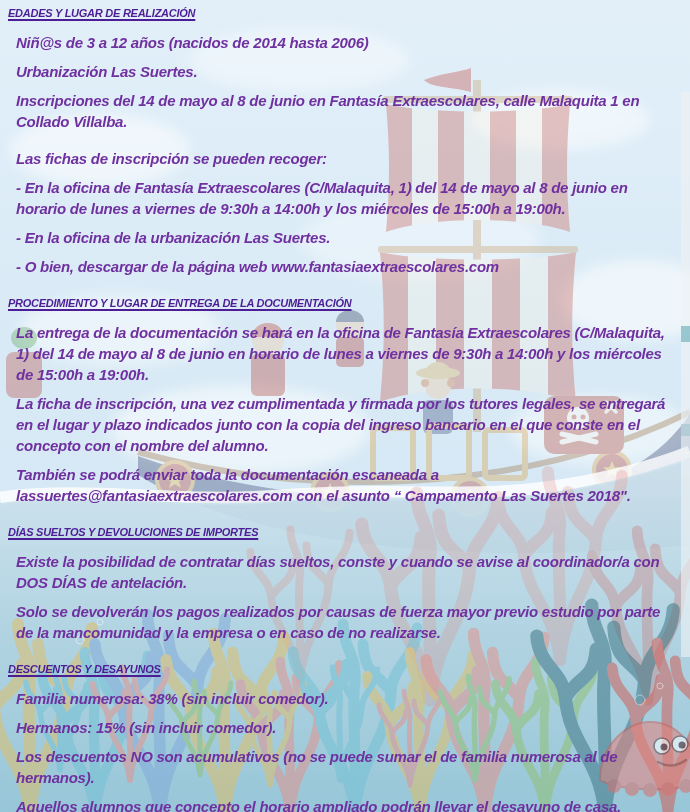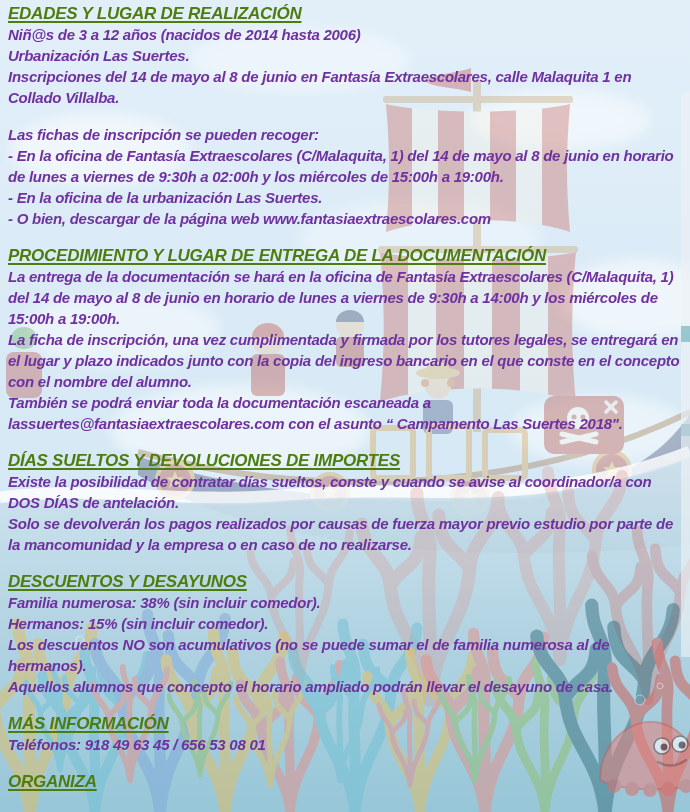--- a/index.html
+++ b/index.html
@@ -3,24 +3,24 @@
 <meta charset="utf-8">
 <style>
   html,body{margin:0;padding:0;background:#c9dfee;}
   .page{position:relative;width:690px;height:812px;overflow:hidden;background:#d9e9f5;
         font-family:"Liberation Sans",sans-serif;}
   .bg{position:absolute;inset:0;}
   .content{position:absolute;inset:0;padding:3px 6px 0 8px;
            font-style:italic;font-weight:bold;font-size:15px;line-height:21px;
            letter-spacing:-0.25px;color:#7031a0;}
   .content section{margin:0 0 16px 0;}
-  .content h2{margin:0;font-size:17px;line-height:21px;color:#4d7c0f;
+  .content h2{margin:0;font-size:11px;line-height:21px;color:#4c1d95;
               font-weight:bold;font-style:italic;
               text-decoration:underline;text-decoration-thickness:1.5px;text-underline-offset:2px;}
-  .content p{margin:0;font-style:italic;}
+  .content p{margin:8px;font-style:italic;}
 </style>
 </head>
 <body>
 
 <div class="page">
 
   <svg class="bg" width="690" height="812" viewBox="0 0 690 812" aria-hidden="true">
     <defs>
       <linearGradient id="skyGrad" x1="0" y1="0" x2="0" y2="1">
         <stop offset="0" stop-color="#e2eff9"></stop>
@@ -226,21 +226,21 @@
 
     <section>
       <h2>EDADES Y LUGAR DE REALIZACIÓN</h2>
       <p>Niñ@s de 3 a 12 años (nacidos de 2014 hasta 2006)</p>
       <p>Urbanización Las Suertes.</p>
       <p>Inscripciones del 14 de mayo al 8 de junio en Fantasía Extraescolares, calle Malaquita 1 en Collado Villalba.</p>
     </section>
 
     <section>
       <p>Las fichas de inscripción se pueden recoger:</p>
-      <p>- En la oficina de Fantasía Extraescolares (C/Malaquita, 1) del 14 de mayo al 8 de junio en horario de lunes a viernes de 9:30h a 02:00h y los miércoles de 15:00h a 19:00h.</p>
+      <p>- En la oficina de Fantasía Extraescolares (C/Malaquita, 1) del 14 de mayo al 8 de junio en horario de lunes a viernes de 9:30h a 14:00h y los miércoles de 15:00h a 19:00h.</p>
       <p>- En la oficina de la urbanización Las Suertes.</p>
       <p>- O bien, descargar de la página web www.fantasiaextraescolares.com</p>
     </section>
 
     <section>
       <h2>PROCEDIMIENTO Y LUGAR DE ENTREGA DE LA DOCUMENTACIÓN</h2>
       <p>La entrega de la documentación se hará en la oficina de Fantasía Extraescolares (C/Malaquita, 1) del 14 de mayo al 8 de junio en horario de lunes a viernes de 9:30h a 14:00h y los miércoles de 15:00h a 19:00h.</p>
       <p>La ficha de inscripción, una vez cumplimentada y firmada por los tutores legales, se entregará en el lugar y plazo indicados junto con la copia del ingreso bancario en el que conste en el concepto con el nombre del alumno.</p>
       <p>También se podrá enviar toda la documentación escaneada a lassuertes@fantasiaextraescolares.com con el asunto “ Campamento Las Suertes 2018".</p>
     </section>

